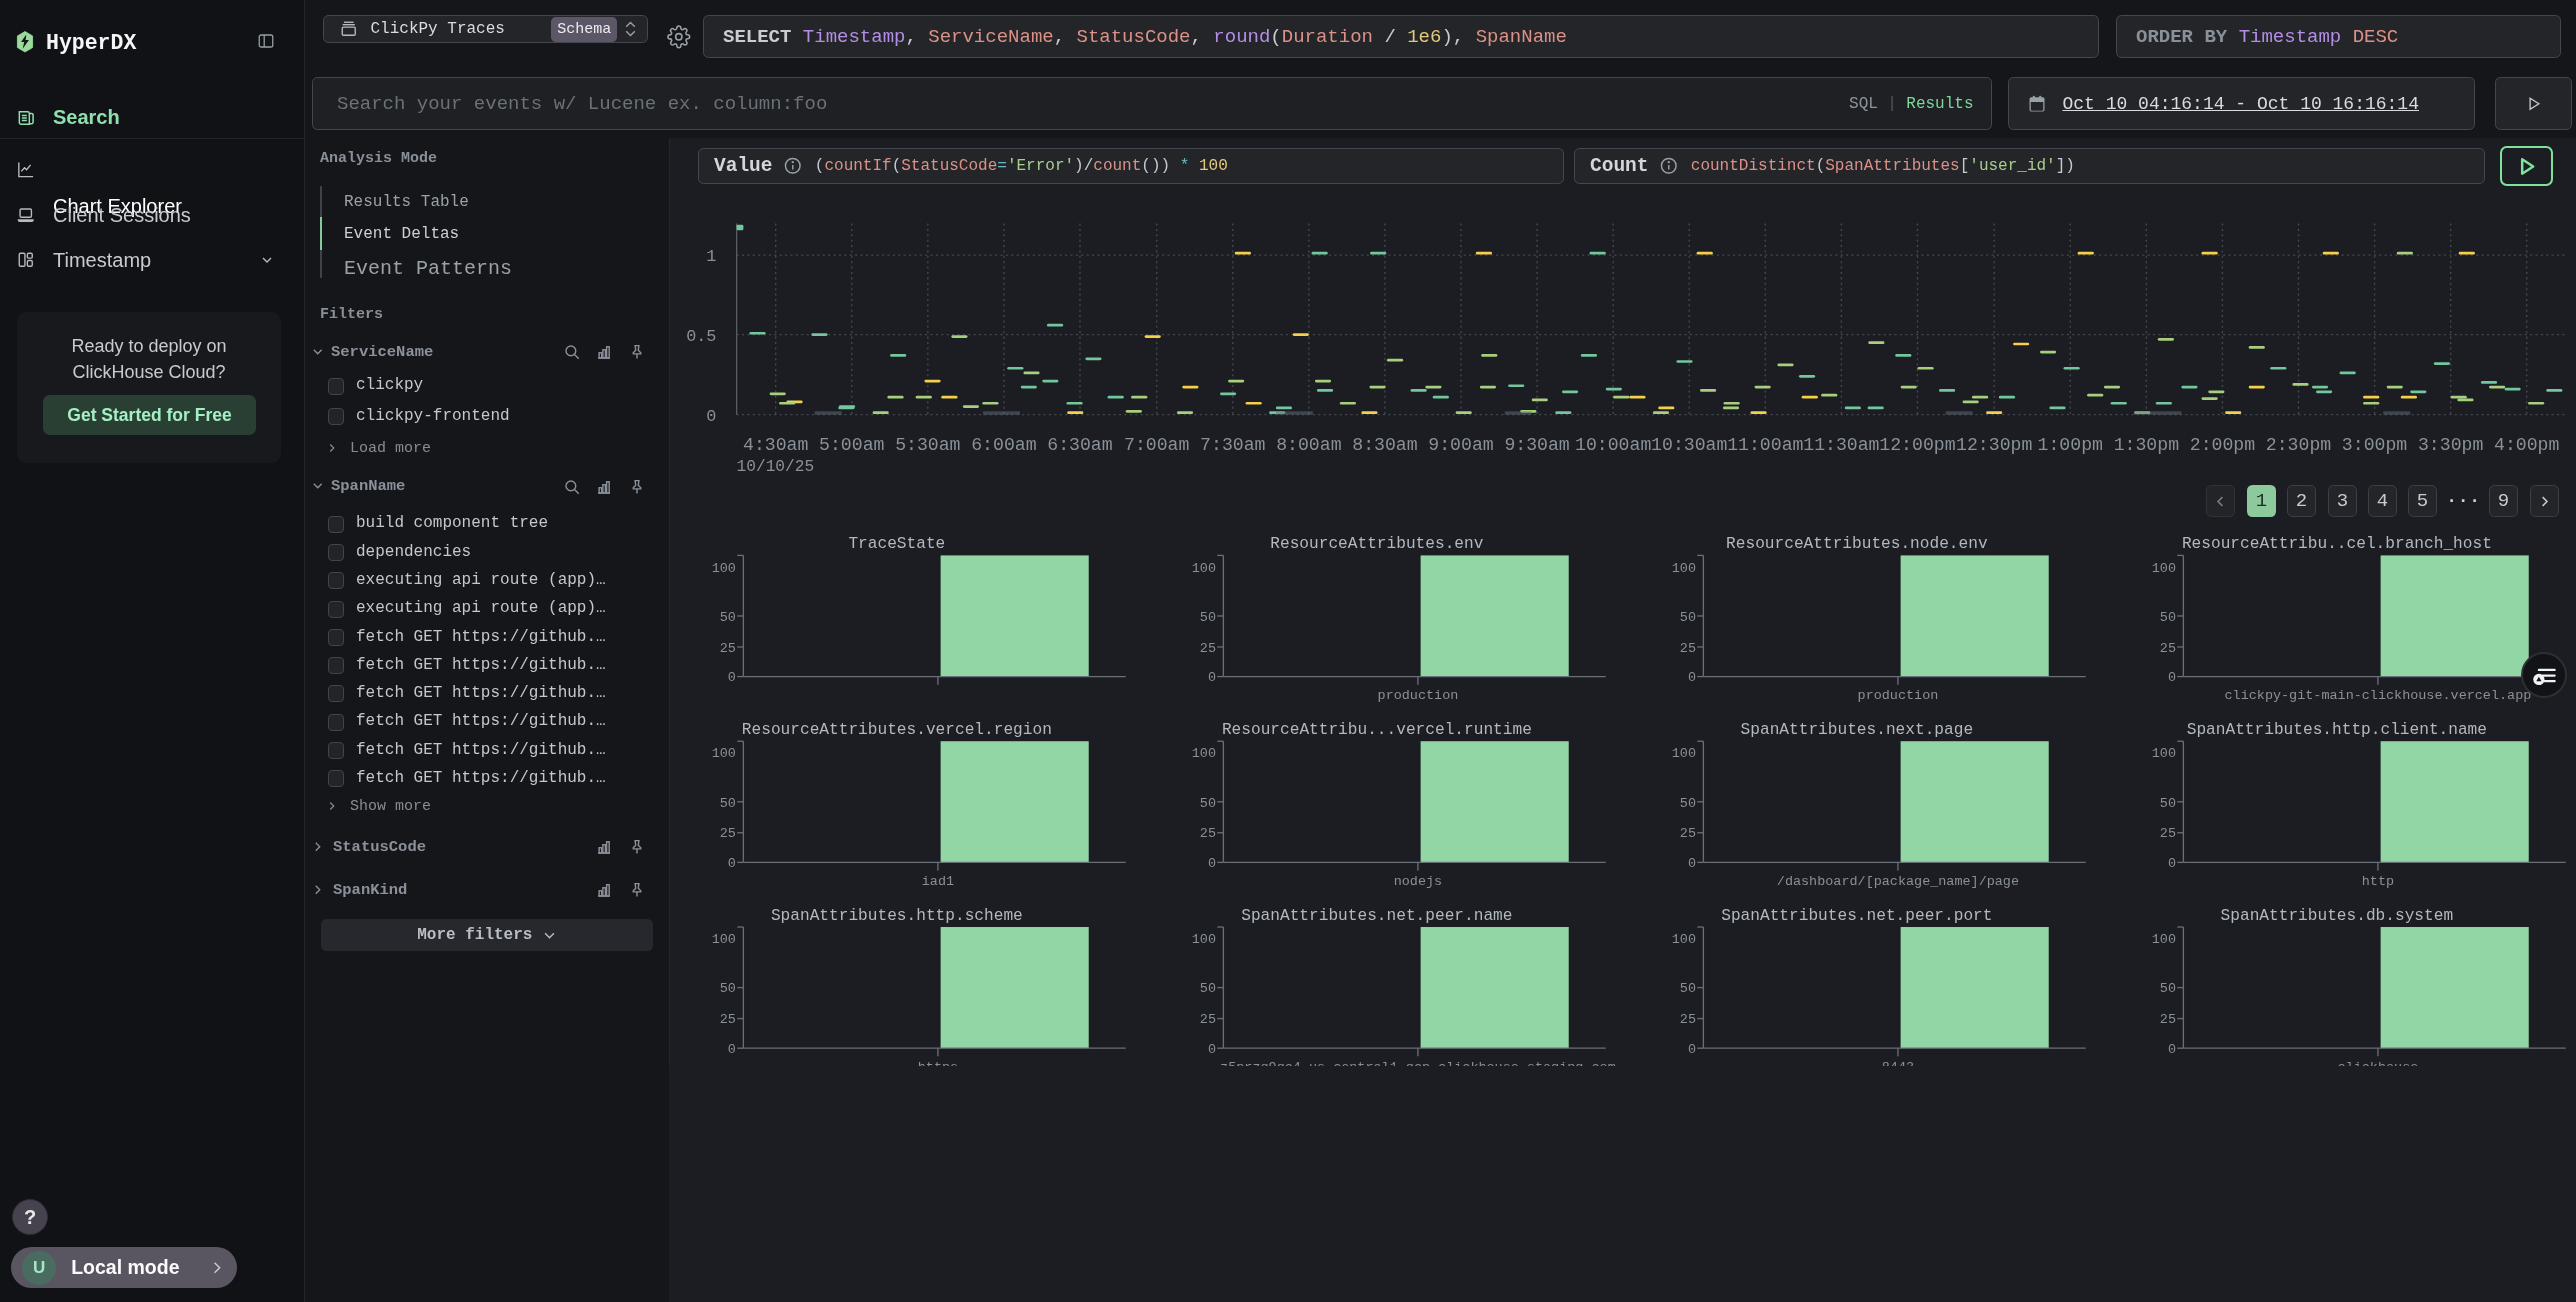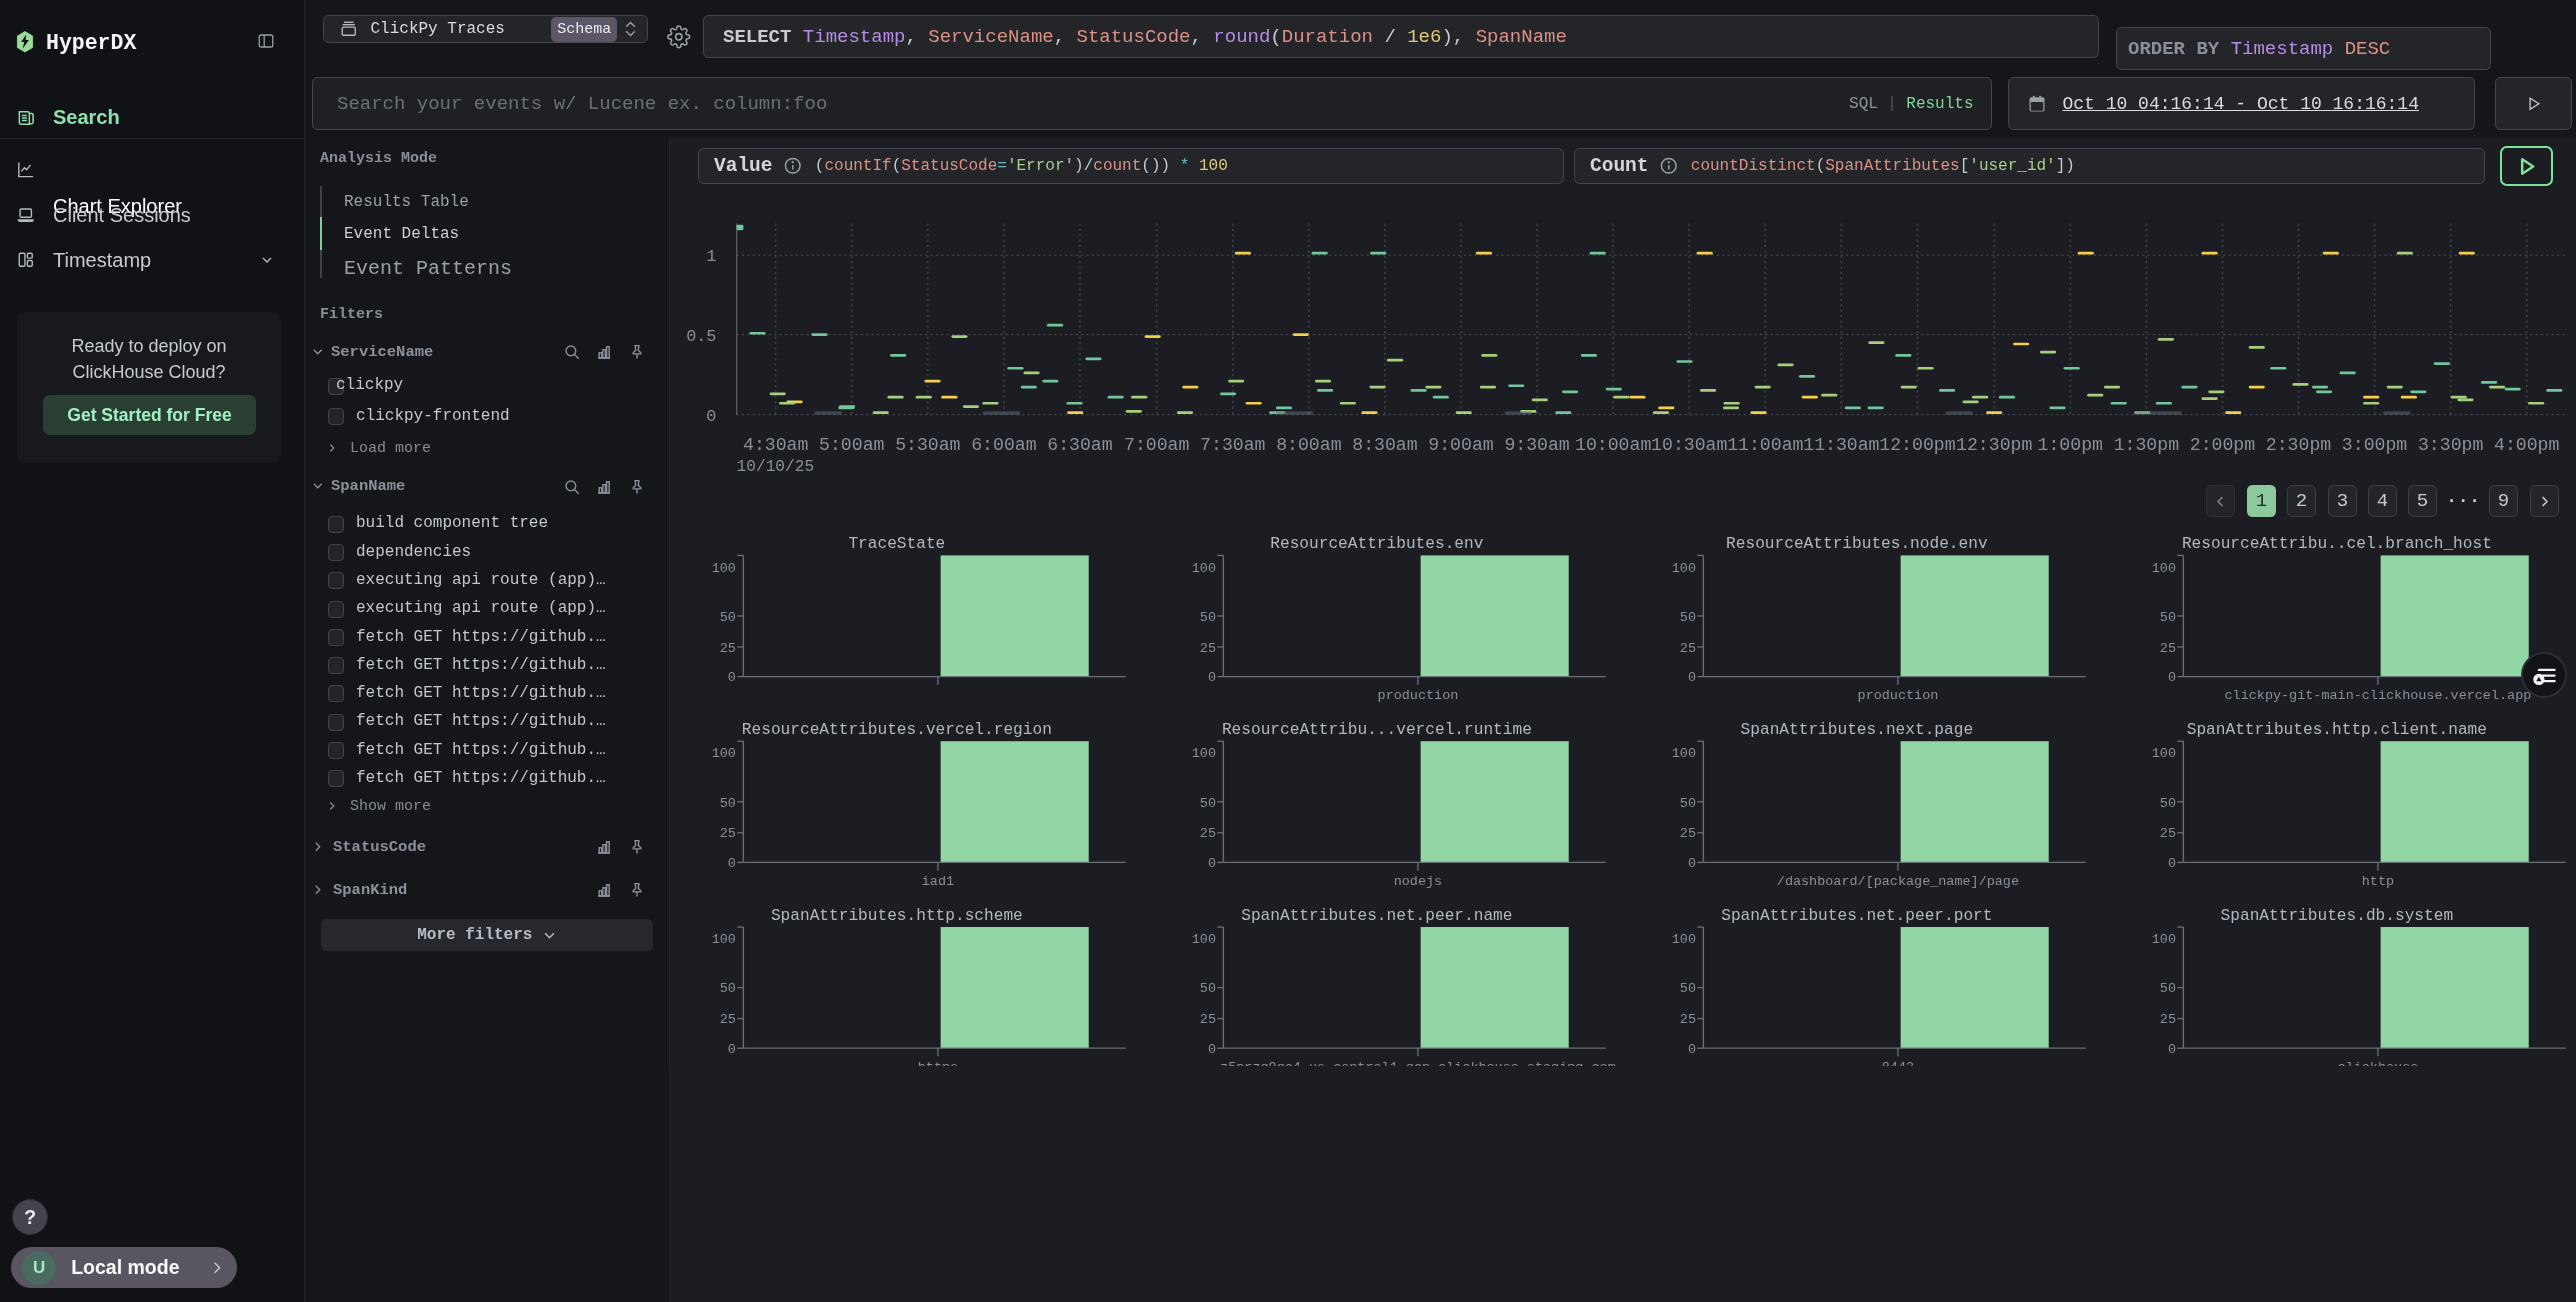--- a/index.html
+++ b/index.html
@@ -77,21 +77,21 @@
       <path d="M4 17 l6 6 6 -6"></path>
     </svg>
 </div>
 <svg class="abs" style="left:667px;top:25px" width="23.6" height="23.6" viewBox="0 0 24 24" fill="none" stroke="#9aa0a8" stroke-width="1.6">
 <circle cx="12" cy="12" r="3.2"></circle>
 <path d="M19.4 15a1.65 1.65 0 0 0 .33 1.82l.06.06a2 2 0 1 1-2.83 2.83l-.06-.06a1.65 1.65 0 0 0-1.82-.33 1.65 1.65 0 0 0-1 1.51V21a2 2 0 1 1-4 0v-.09A1.65 1.65 0 0 0 9 19.4a1.65 1.65 0 0 0-1.82.33l-.06.06a2 2 0 1 1-2.83-2.83l.06-.06a1.65 1.65 0 0 0 .33-1.82 1.65 1.65 0 0 0-1.51-1H3a2 2 0 1 1 0-4h.09A1.65 1.65 0 0 0 4.6 9a1.65 1.65 0 0 0-.33-1.82l-.06-.06a2 2 0 1 1 2.83-2.83l.06.06a1.65 1.65 0 0 0 1.82.33H9a1.65 1.65 0 0 0 1-1.51V3a2 2 0 1 1 4 0v.09a1.65 1.65 0 0 0 1 1.51 1.65 1.65 0 0 0 1.82-.33l.06-.06a2 2 0 1 1 2.83 2.83l-.06.06a1.65 1.65 0 0 0-.33 1.82V9a1.65 1.65 0 0 0 1.51 1H21a2 2 0 1 1 0 4h-.09a1.65 1.65 0 0 0-1.51 1z"></path>
   </svg>
 <div class="box" style="left:703px;top:15px;width:1396px;height:43px;padding-left:19px;">
     <span class="mono" style="font-size:19px;"><span style="color:#c9cdd3;font-weight:bold;white-space:pre;">SELECT </span><span style="color:#b48ee6;font-weight:normal;white-space:pre;">Timestamp</span><span style="color:#c9cdd3;font-weight:normal;white-space:pre;">, </span><span style="color:#dc9187;font-weight:normal;white-space:pre;">ServiceName</span><span style="color:#c9cdd3;font-weight:normal;white-space:pre;">, </span><span style="color:#dc9187;font-weight:normal;white-space:pre;">StatusCode</span><span style="color:#c9cdd3;font-weight:normal;white-space:pre;">, </span><span style="color:#b48ee6;font-weight:normal;white-space:pre;">round</span><span style="color:#c9cdd3;font-weight:normal;white-space:pre;">(</span><span style="color:#dc9187;font-weight:normal;white-space:pre;">Duration</span><span style="color:#c9cdd3;font-weight:normal;white-space:pre;"> / </span><span style="color:#e2c97e;font-weight:normal;white-space:pre;">1e6</span><span style="color:#c9cdd3;font-weight:normal;white-space:pre;">), </span><span style="color:#dc9187;font-weight:normal;white-space:pre;">SpanName</span></span>
   </div>
-<div class="box" style="left:2116px;top:27px;width:375px;height:43px;padding-left:11px;">
+<div class="box" style="left:2116px;top:15px;width:445px;height:43px;padding-left:19px;">
     <span class="mono" style="font-size:19px;"><span style="color:#8a9099;font-weight:bold;white-space:pre;">ORDER BY </span><span style="color:#b48ee6;font-weight:normal;white-space:pre;">Timestamp</span><span style="color:#dc9187;font-weight:normal;white-space:pre;"> DESC</span></span>
   </div>
 <div class="box" style="left:312px;top:77px;width:1680px;height:53px;background:#1e2024;">
 <span class="mono" style="margin-left:24px;font-size:19px;color:#6b7179;">Search your events w/ Lucene ex. column:foo</span>
 <span class="mono" style="margin-left:auto;font-size:16px;color:#8f959d;">SQL</span>
 <span class="mono" style="margin:0 9.4px;font-size:16px;color:#52575e;">|</span>
 <span class="mono" style="margin-right:17.5px;font-size:16px;color:#7ed79b;">Results</span>
 </div>
 <div class="box" style="left:2008px;top:77px;width:467px;height:53px;">
 <svg style="margin-left:17.5px" width="20" height="20" viewBox="0 0 24 24" fill="#9aa0a8">
@@ -126,21 +126,21 @@
     <path d="M4 20 h16"></path>
     <rect x="5.5" y="13" width="3.4" height="7"></rect>
     <rect x="10.5" y="9" width="3.4" height="11"></rect>
     <rect x="15.5" y="5" width="3.4" height="15"></rect>
   </svg>
 <svg class="abs" style="left:628px;top:343px" width="18" height="18" viewBox="0 0 24 24" fill="none" stroke="#8b919a" stroke-width="1.9">
     <path d="M9.5 3.5 h5 l-0.8 6.2 3.3 3.3 v1.5 H7 v-1.5 l3.3 -3.3 z"></path>
     <line x1="12" y1="14.5" x2="12" y2="20.5"></line>
   </svg>
 <div class="abs" style="left:328px;top:378px;width:16px;height:17px;background:#222428;border:1.3px solid #41444b;border-radius:4px;"></div>
-<div class="abs mono" style="left:336px;top:376px;font-size:16px;color:#c3c8ce;white-space:pre;">clickpy</div>
+<div class="abs mono" style="left:356px;top:376px;font-size:16px;color:#c3c8ce;white-space:pre;">clickpy</div>
 <div class="abs" style="left:328px;top:408px;width:16px;height:17px;background:#222428;border:1.3px solid #41444b;border-radius:4px;"></div>
 <div class="abs mono" style="left:356px;top:407px;font-size:16px;color:#c3c8ce;white-space:pre;">clickpy-frontend</div>
 <svg class="abs" style="left:326px;top:442px" width="12" height="12" viewBox="0 0 24 24" fill="none" stroke="#868c95" stroke-width="2.4">
     <path d="M8.5 5 l7 7 -7 7"></path>
   </svg>
 <div class="abs mono" style="left:350px;top:440px;font-size:15px;color:#868c95;">Load more</div>
 <svg class="abs" style="left:311px;top:479px" width="13.5" height="13.5" viewBox="0 0 24 24" fill="none" stroke="#8b919a" stroke-width="2.4">
     <path d="M5 8.5 l7 7 7 -7"></path>
   </svg>
 <div class="abs mono" style="left:331px;top:477px;font-size:15.5px;font-weight:bold;color:#8b919a;">SpanName</div>

